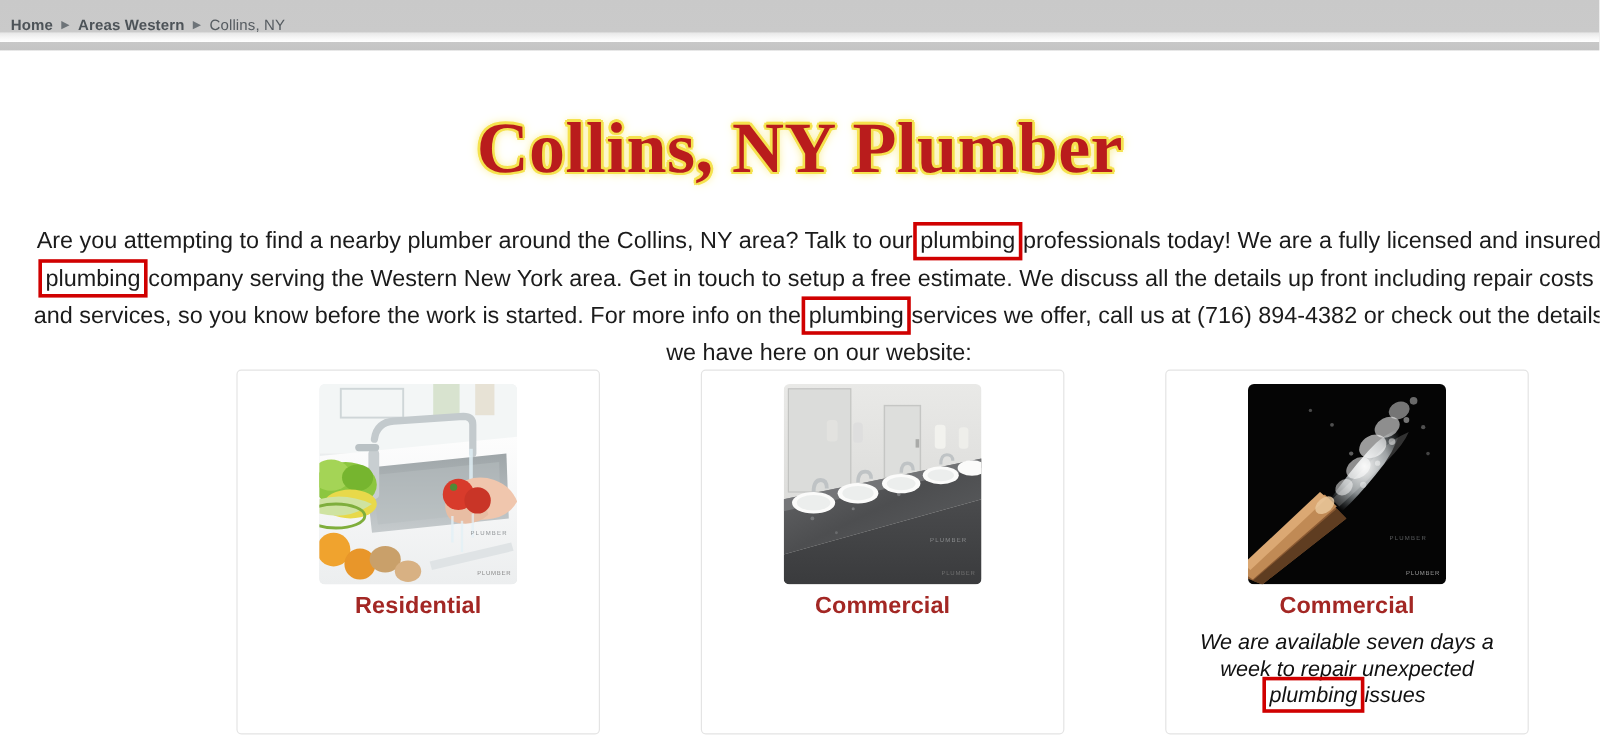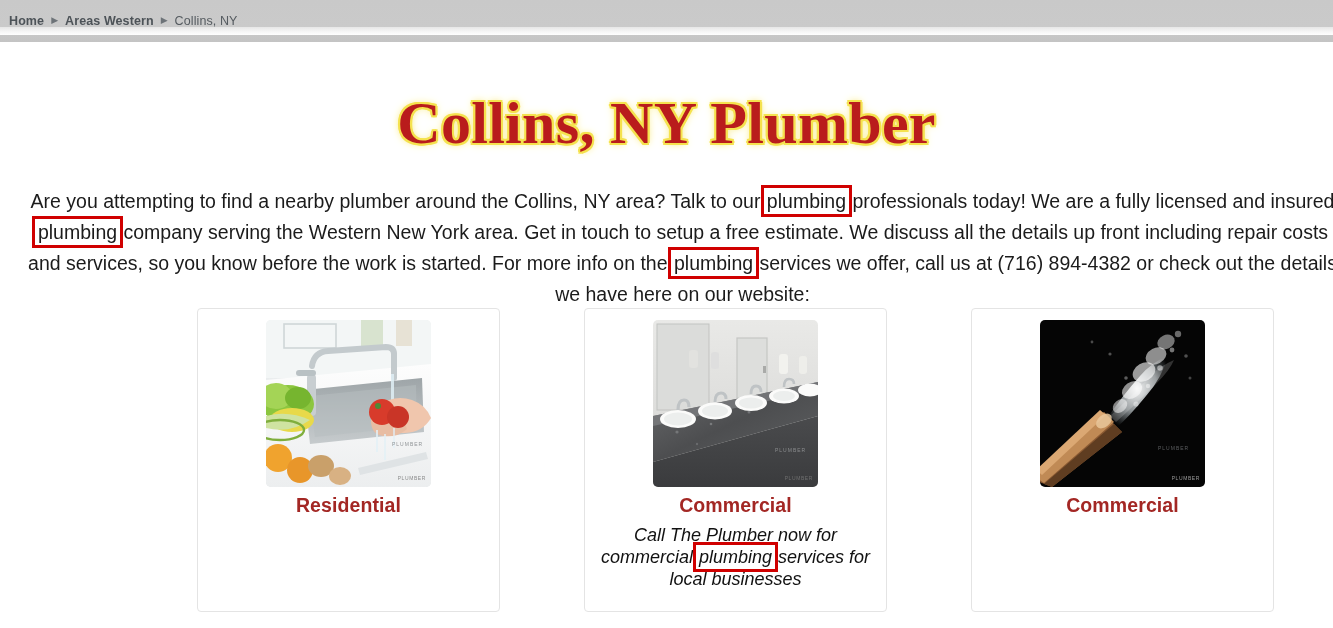--- a/index.html
+++ b/index.html
@@ -285,21 +285,20 @@
 
         <path d="M25 90 q0 -10 6 -10 q5 0 5 7" fill="none" stroke="#bfc3c5" stroke-width="3.2"></path>
         <path d="M62 82 q0 -9 6 -9 q5 0 5 6" fill="none" stroke="#bfc3c5" stroke-width="3"></path>
         <path d="M98 74 q0 -8 5 -8 q5 0 5 6" fill="none" stroke="#bfc3c5" stroke-width="2.8"></path>
         <path d="M131 67 q0 -8 5 -8 q5 0 5 5" fill="none" stroke="#bfc3c5" stroke-width="2.6"></path>
         <text x="122" y="132" font-size="5" fill="#8a8c8e" font-family="sans-serif" letter-spacing="1">PLUMBER</text>
       </svg>
       <span class="watermark">PLUMBER</span>
     </div>
     <div class="card-title">Commercial</div>
-    <div class="card-text"><span>Call The Plumber now for commercial </span><span class="hl">plumbing</span><span> services for local businesses</span></div>
   </div>
 
   <div class="card">
     <div class="card-img">
       <svg viewBox="0 0 165 167" preserveAspectRatio="none" aria-hidden="true">
         <defs>
           <linearGradient id="pipe" x1="0" y1="0" x2="0" y2="1">
             <stop offset="0" stop-color="#e0b58b"></stop>
               <stop offset=".35" stop-color="#b07murky"></stop>
               <stop offset=".4" stop-color="#a9774c"></stop>
@@ -337,15 +336,16 @@
           <circle cx="52" cy="22" r="1.4" opacity=".28"></circle>
           <circle cx="146" cy="36" r="1.8" opacity=".3"></circle>
           <circle cx="150" cy="58" r="1.5" opacity=".25"></circle>
         </g>
         <path d="M70 96 q20 -18 40 -40 q10 -10 24 -16 q-4 10 -18 24 q-22 22 -40 38 Z" fill="#ffffff" opacity=".18"></path>
         <text x="118" y="130" font-size="5" fill="#5d5f61" font-family="sans-serif" letter-spacing="1">PLUMBER</text>
       </svg>
       <span class="watermark light">PLUMBER</span>
     </div>
     <div class="card-title">Commercial</div>
+    <div class="card-text"><span>We are available seven days a week to repair unexpected </span><span class="hl">plumbing</span><span> issues</span></div>
   </div>
 
 </div>
 
 </body></html>

